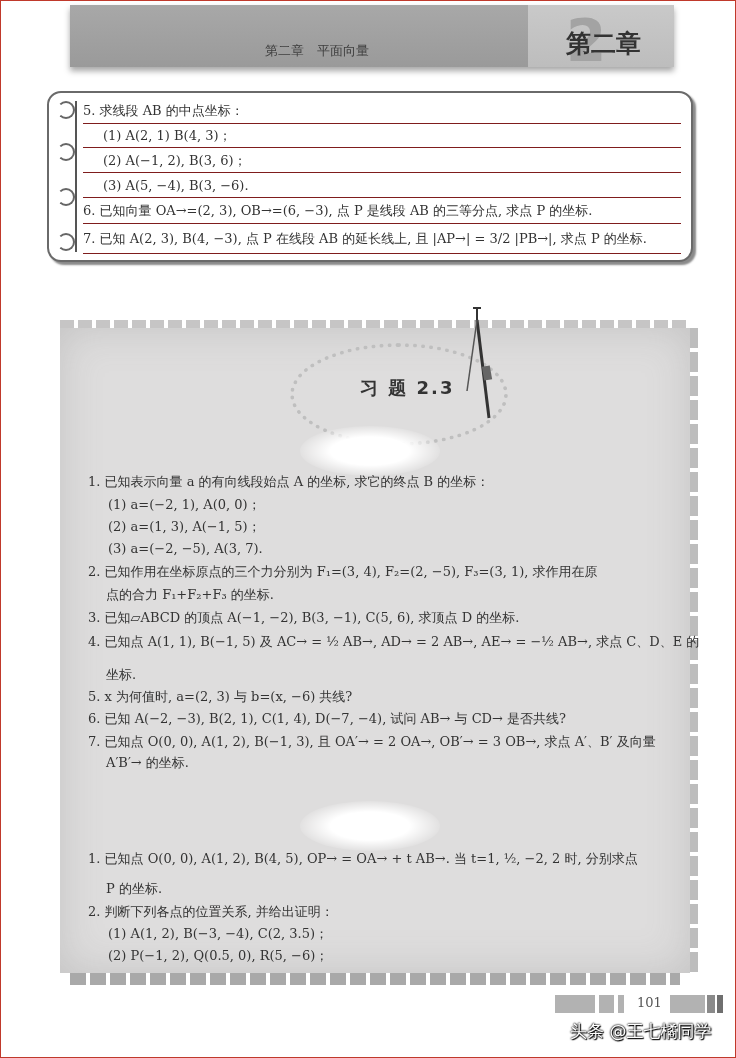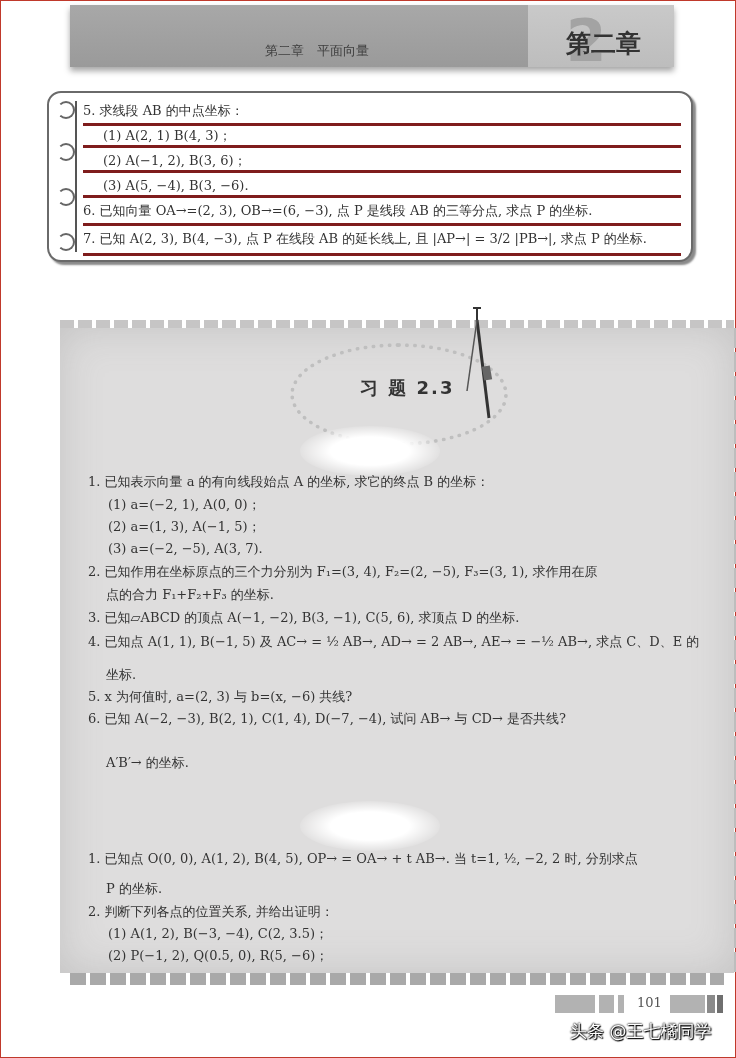--- a/index.html
+++ b/index.html
@@ -44,29 +44,28 @@
   .notebook .spine {
     position: absolute; left: 26px; top: 8px; bottom: 8px; width: 0;
     border-left: 2px solid #555;
   }
   .ring {
     position: absolute; left: 8px; width: 14px; height: 14px;
     border: 2px solid #666; border-left-color: transparent; border-radius: 50%;
   }
   .nb-line {
     position: absolute; left: 34px; right: 10px; font-size: 13px; color: #333;
-    border-bottom: 3px solid #7f1d1d; height: 24px; line-height: 24px;
+    border-bottom: 1px solid #7f1d1d; height: 24px; line-height: 24px;
   }
   .nb-line.indent { padding-left: 20px; box-sizing: border-box; }
   
   .exercise {
     position: absolute; left: 60px; top: 328px; width: 630px; height: 645px;
     background: #dedddd;
     box-shadow: inset 0 0 40px rgba(120,120,120,0.25);
-    padding-left: 44px;
   }
   .exercise::before {
     content: ""; position: absolute; left: 0; right: 0; top: -8px; height: 8px;
     background: repeating-linear-gradient(90deg, #c6c5c5 0 14px, transparent 14px 18px);
   }
   .exercise::after {
     content: ""; position: absolute; left: 10px; right: 10px; bottom: -12px; height: 12px;
     background: repeating-linear-gradient(90deg, #a9a9a9 0 16px, transparent 16px 20px);
   }
   .exercise .rside {
@@ -157,20 +156,21 @@
   <div class="q sub" style="top:168px">(1) a=(−2, 1), A(0, 0)；</div>
   <div class="q sub" style="top:190px">(2) a=(1, 3), A(−1, 5)；</div>
   <div class="q sub" style="top:212px">(3) a=(−2, −5), A(3, 7).</div>
   <div class="q" style="top:235px">2. 已知作用在坐标原点的三个力分别为 F₁=(3, 4), F₂=(2, −5), F₃=(3, 1), 求作用在原</div>
   <div class="q cont" style="top:258px">点的合力 F₁+F₂+F₃ 的坐标.</div>
   <div class="q" style="top:281px">3. 已知▱ABCD 的顶点 A(−1, −2), B(3, −1), C(5, 6), 求顶点 D 的坐标.</div>
   <div class="q" style="top:305px">4. 已知点 A(1, 1), B(−1, 5) 及 AC→ = ½ AB→, AD→ = 2 AB→, AE→ = −½ AB→, 求点 C、D、E 的</div>
   <div class="q cont" style="top:338px">坐标.</div>
   <div class="q" style="top:360px">5. x 为何值时, a=(2, 3) 与 b=(x, −6) 共线?</div>
   <div class="q" style="top:382px">6. 已知 A(−2, −3), B(2, 1), C(1, 4), D(−7, −4), 试问 AB→ 与 CD→ 是否共线?</div>
+  <div class="q" style="top:405px">7. 已知点 O(0, 0), A(1, 2), B(−1, 3), 且 OA′→ = 2 OA→, OB′→ = 3 OB→, 求点 A′、B′ 及向量</div>
   <div class="q cont" style="top:426px">A′B′→ 的坐标.</div>
 
   <div class="group-glow" style="left:240px; top:473px;"></div>
 
   <div class="q" style="top:522px">1. 已知点 O(0, 0), A(1, 2), B(4, 5), OP→ = OA→ + t AB→. 当 t=1, ½, −2, 2 时, 分别求点</div>
   <div class="q cont" style="top:552px">P 的坐标.</div>
   <div class="q" style="top:575px">2. 判断下列各点的位置关系, 并给出证明：</div>
   <div class="q sub" style="top:597px">(1) A(1, 2), B(−3, −4), C(2, 3.5)；</div>
   <div class="q sub" style="top:619px">(2) P(−1, 2), Q(0.5, 0), R(5, −6)；</div>
 </div>

